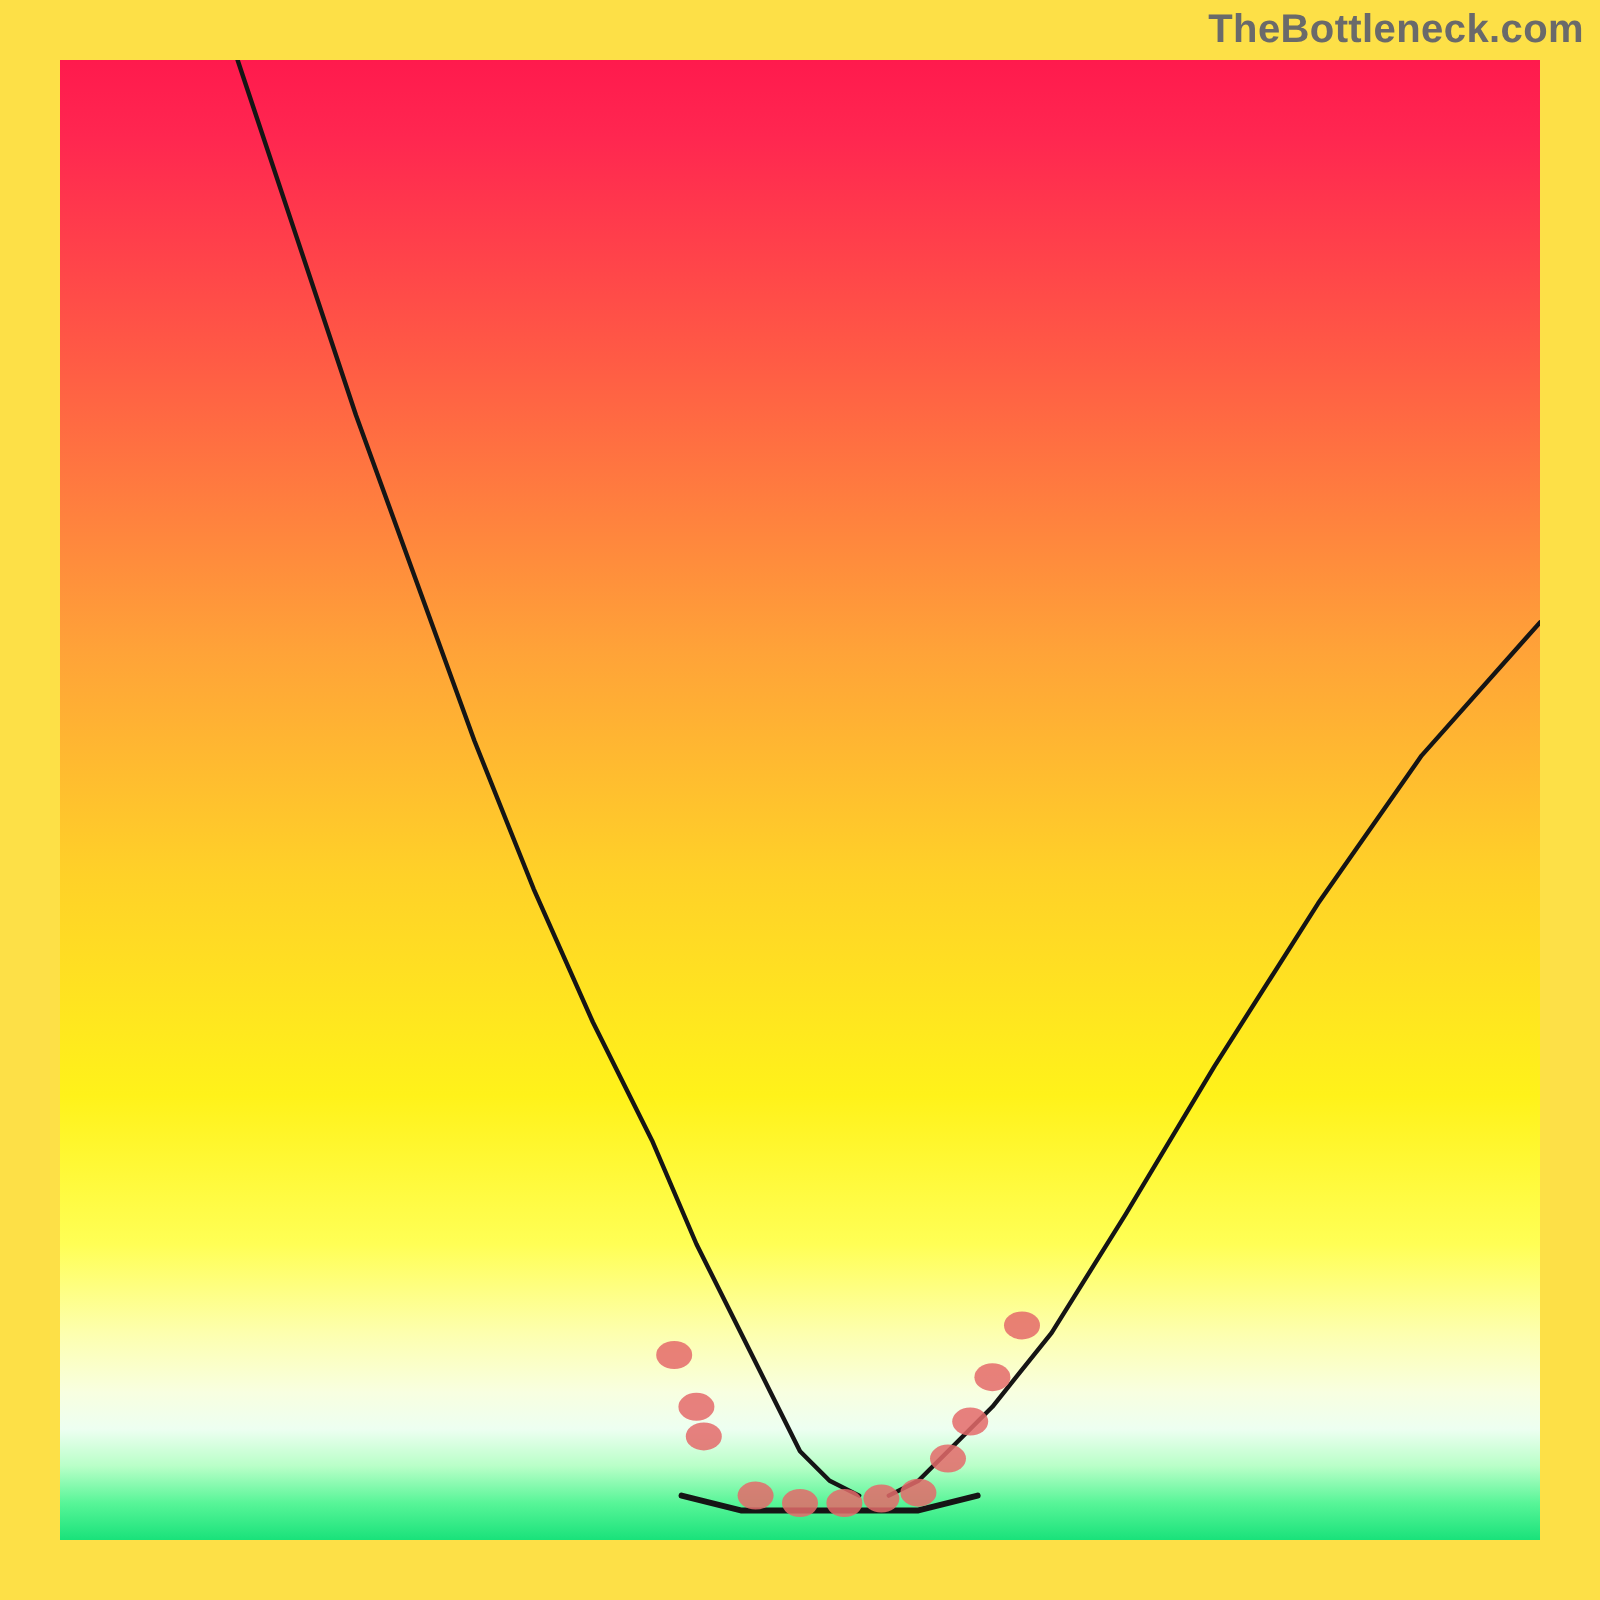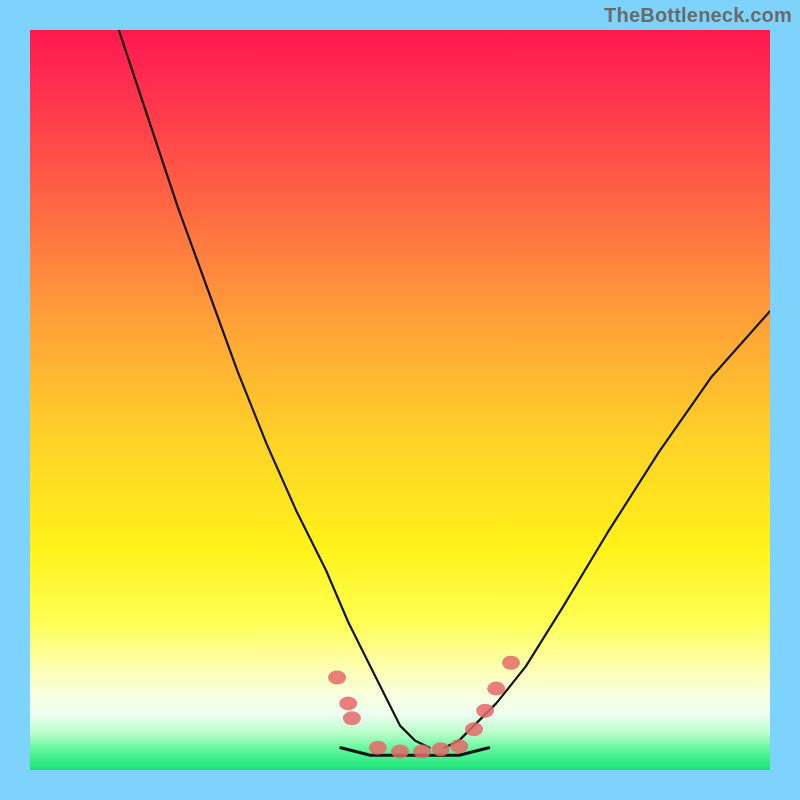--- a/index.html
+++ b/index.html
@@ -9,21 +9,21 @@
     height: 800px;
     background: #000;
     overflow: hidden;
   }
   .frame {
     position: absolute;
     left: 0;
     top: 0;
     width: 800px;
     height: 800px;
-    background: #7dd3fc;
+    background: #fde047;
   }
   .plot-area {
     position: absolute;
     left: 30px;
     top: 30px;
     width: 740px;
     height: 740px;
   }
   .gradient {
     position: absolute;

